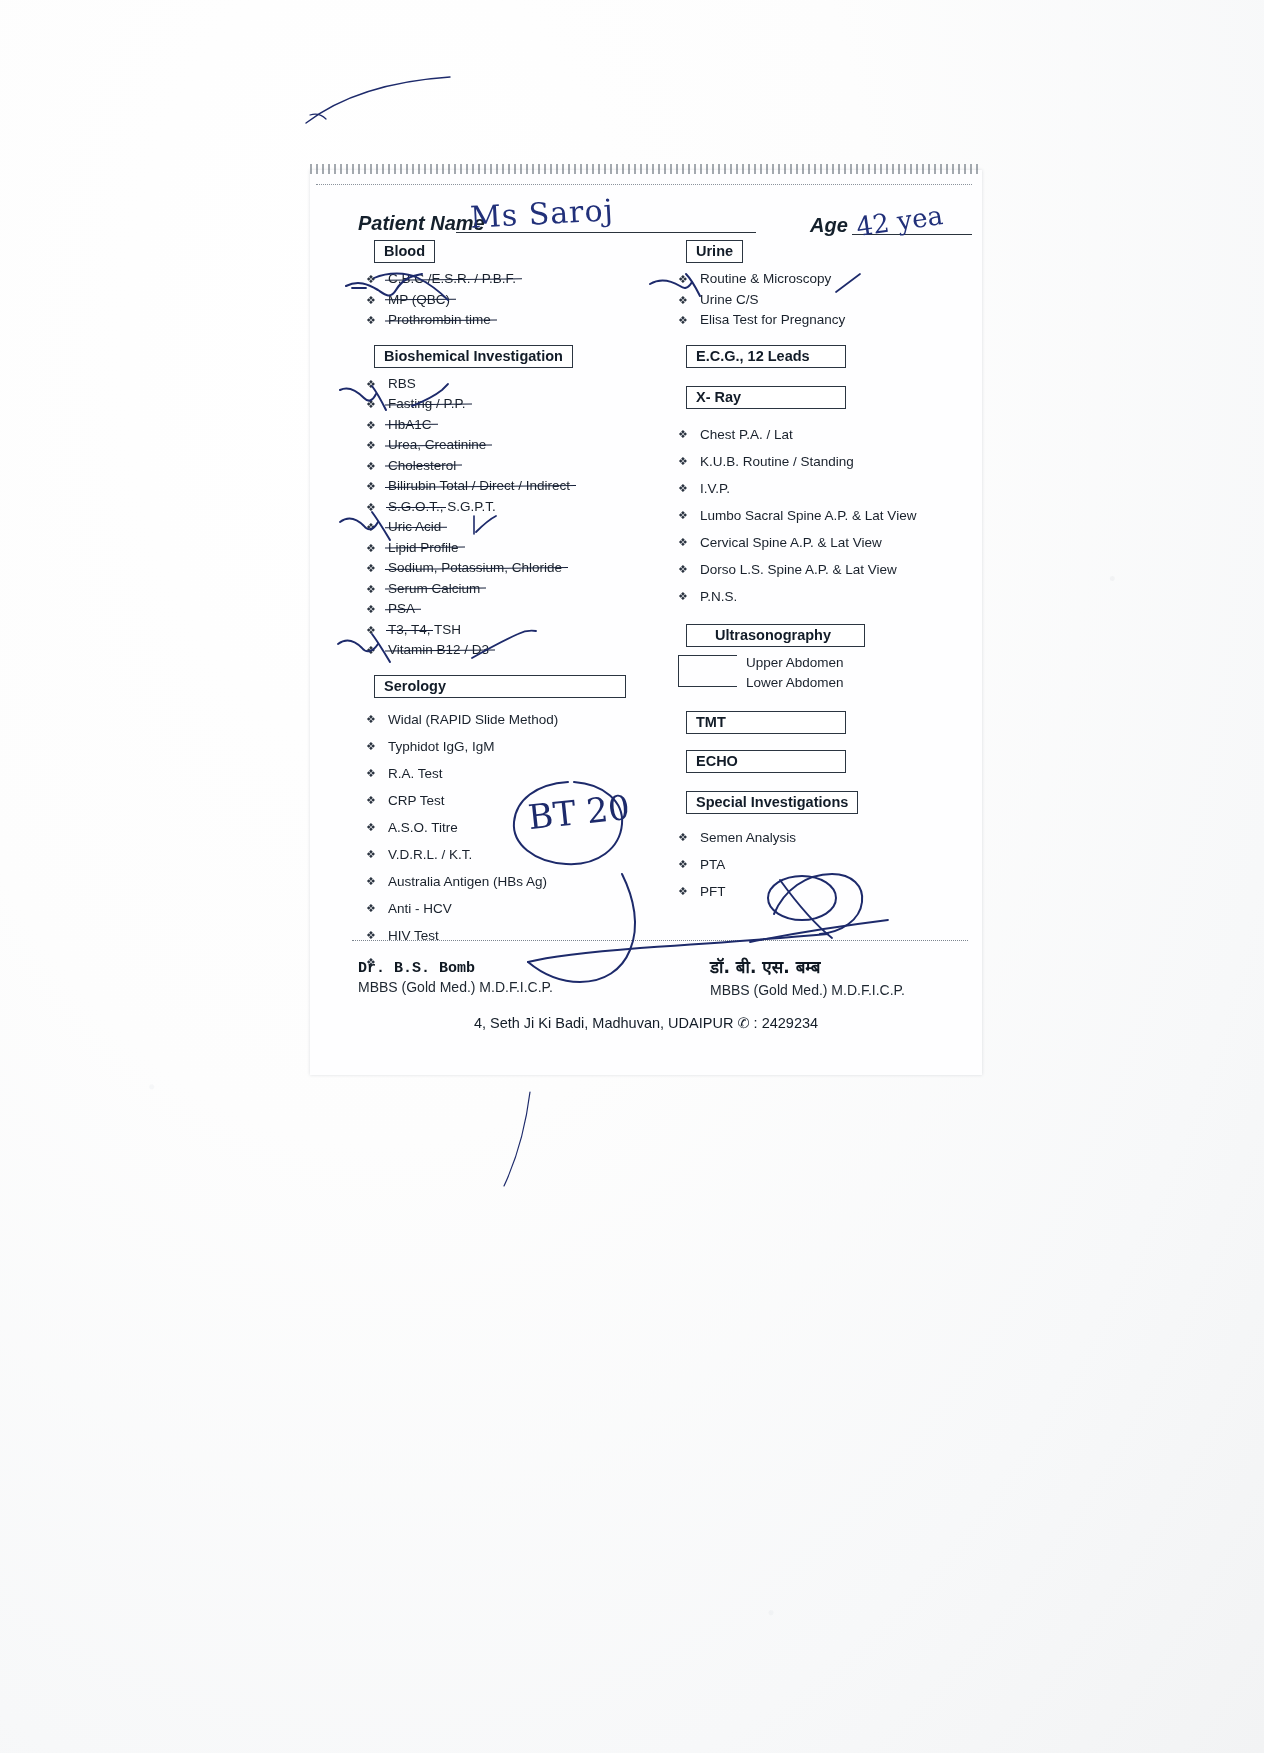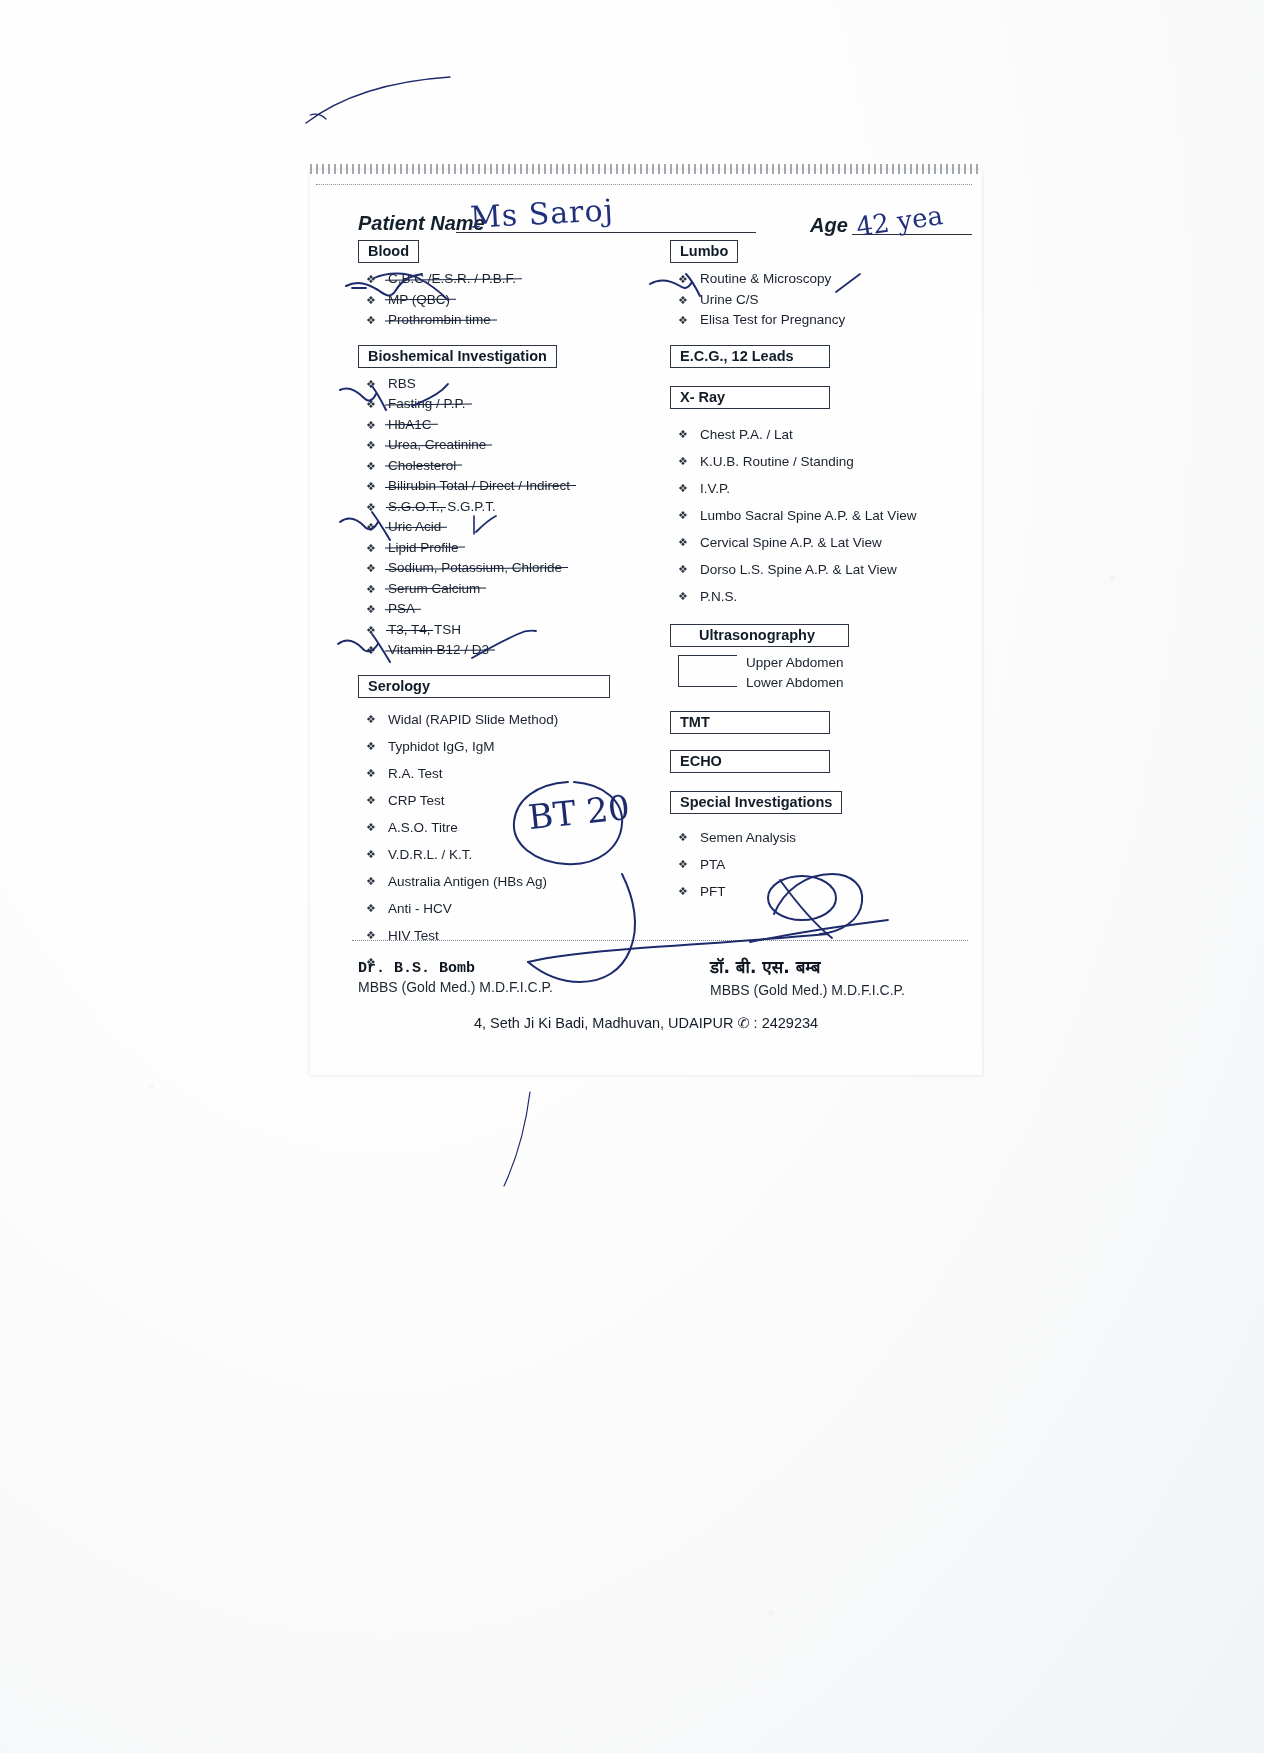--- a/index.html
+++ b/index.html
@@ -114,21 +114,21 @@
   }
 
   .sec-title {
     display: inline-block;
     border: 1px solid #2b3541;
     padding: 2px 9px 3px 9px;
     font-size: 14.5px;
     font-weight: bold;
     color: #121c28;
     background: #fff;
-    margin: 0 0 6px 0;
+    margin: 0 0 6px 16px;
   }
   .sec-title.wide { display: block; }
   .sec-block { margin-bottom: 14px; }
 
   ul.items {
     list-style: none;
     margin: 0 0 0 4px;
     padding: 0;
   }
   ul.items li {
@@ -304,21 +304,21 @@
         <li><span class="bullet">❖</span><span class="txt">HIV Test</span></li>
         <li><span class="bullet">❖</span><span class="txt"></span></li>
       </ul>
     </div>
 
   </div>
 
   <div id="col-right">
 
     <div class="sec-block">
-      <div class="sec-title">Lumbo</div>
+      <div class="sec-title">Urine</div>
       <ul class="items">
         <li><span class="bullet">❖</span><span class="txt">Routine &amp; Microscopy</span></li>
         <li><span class="bullet">❖</span><span class="txt">Urine C/S</span></li>
         <li><span class="bullet">❖</span><span class="txt">Elisa Test for Pregnancy</span></li>
       </ul>
     </div>
 
     <div class="sec-block" style="margin-bottom:12px;">
       <div class="sec-title" style="width:140px;">E.C.G., 12 Leads</div>
     </div>

